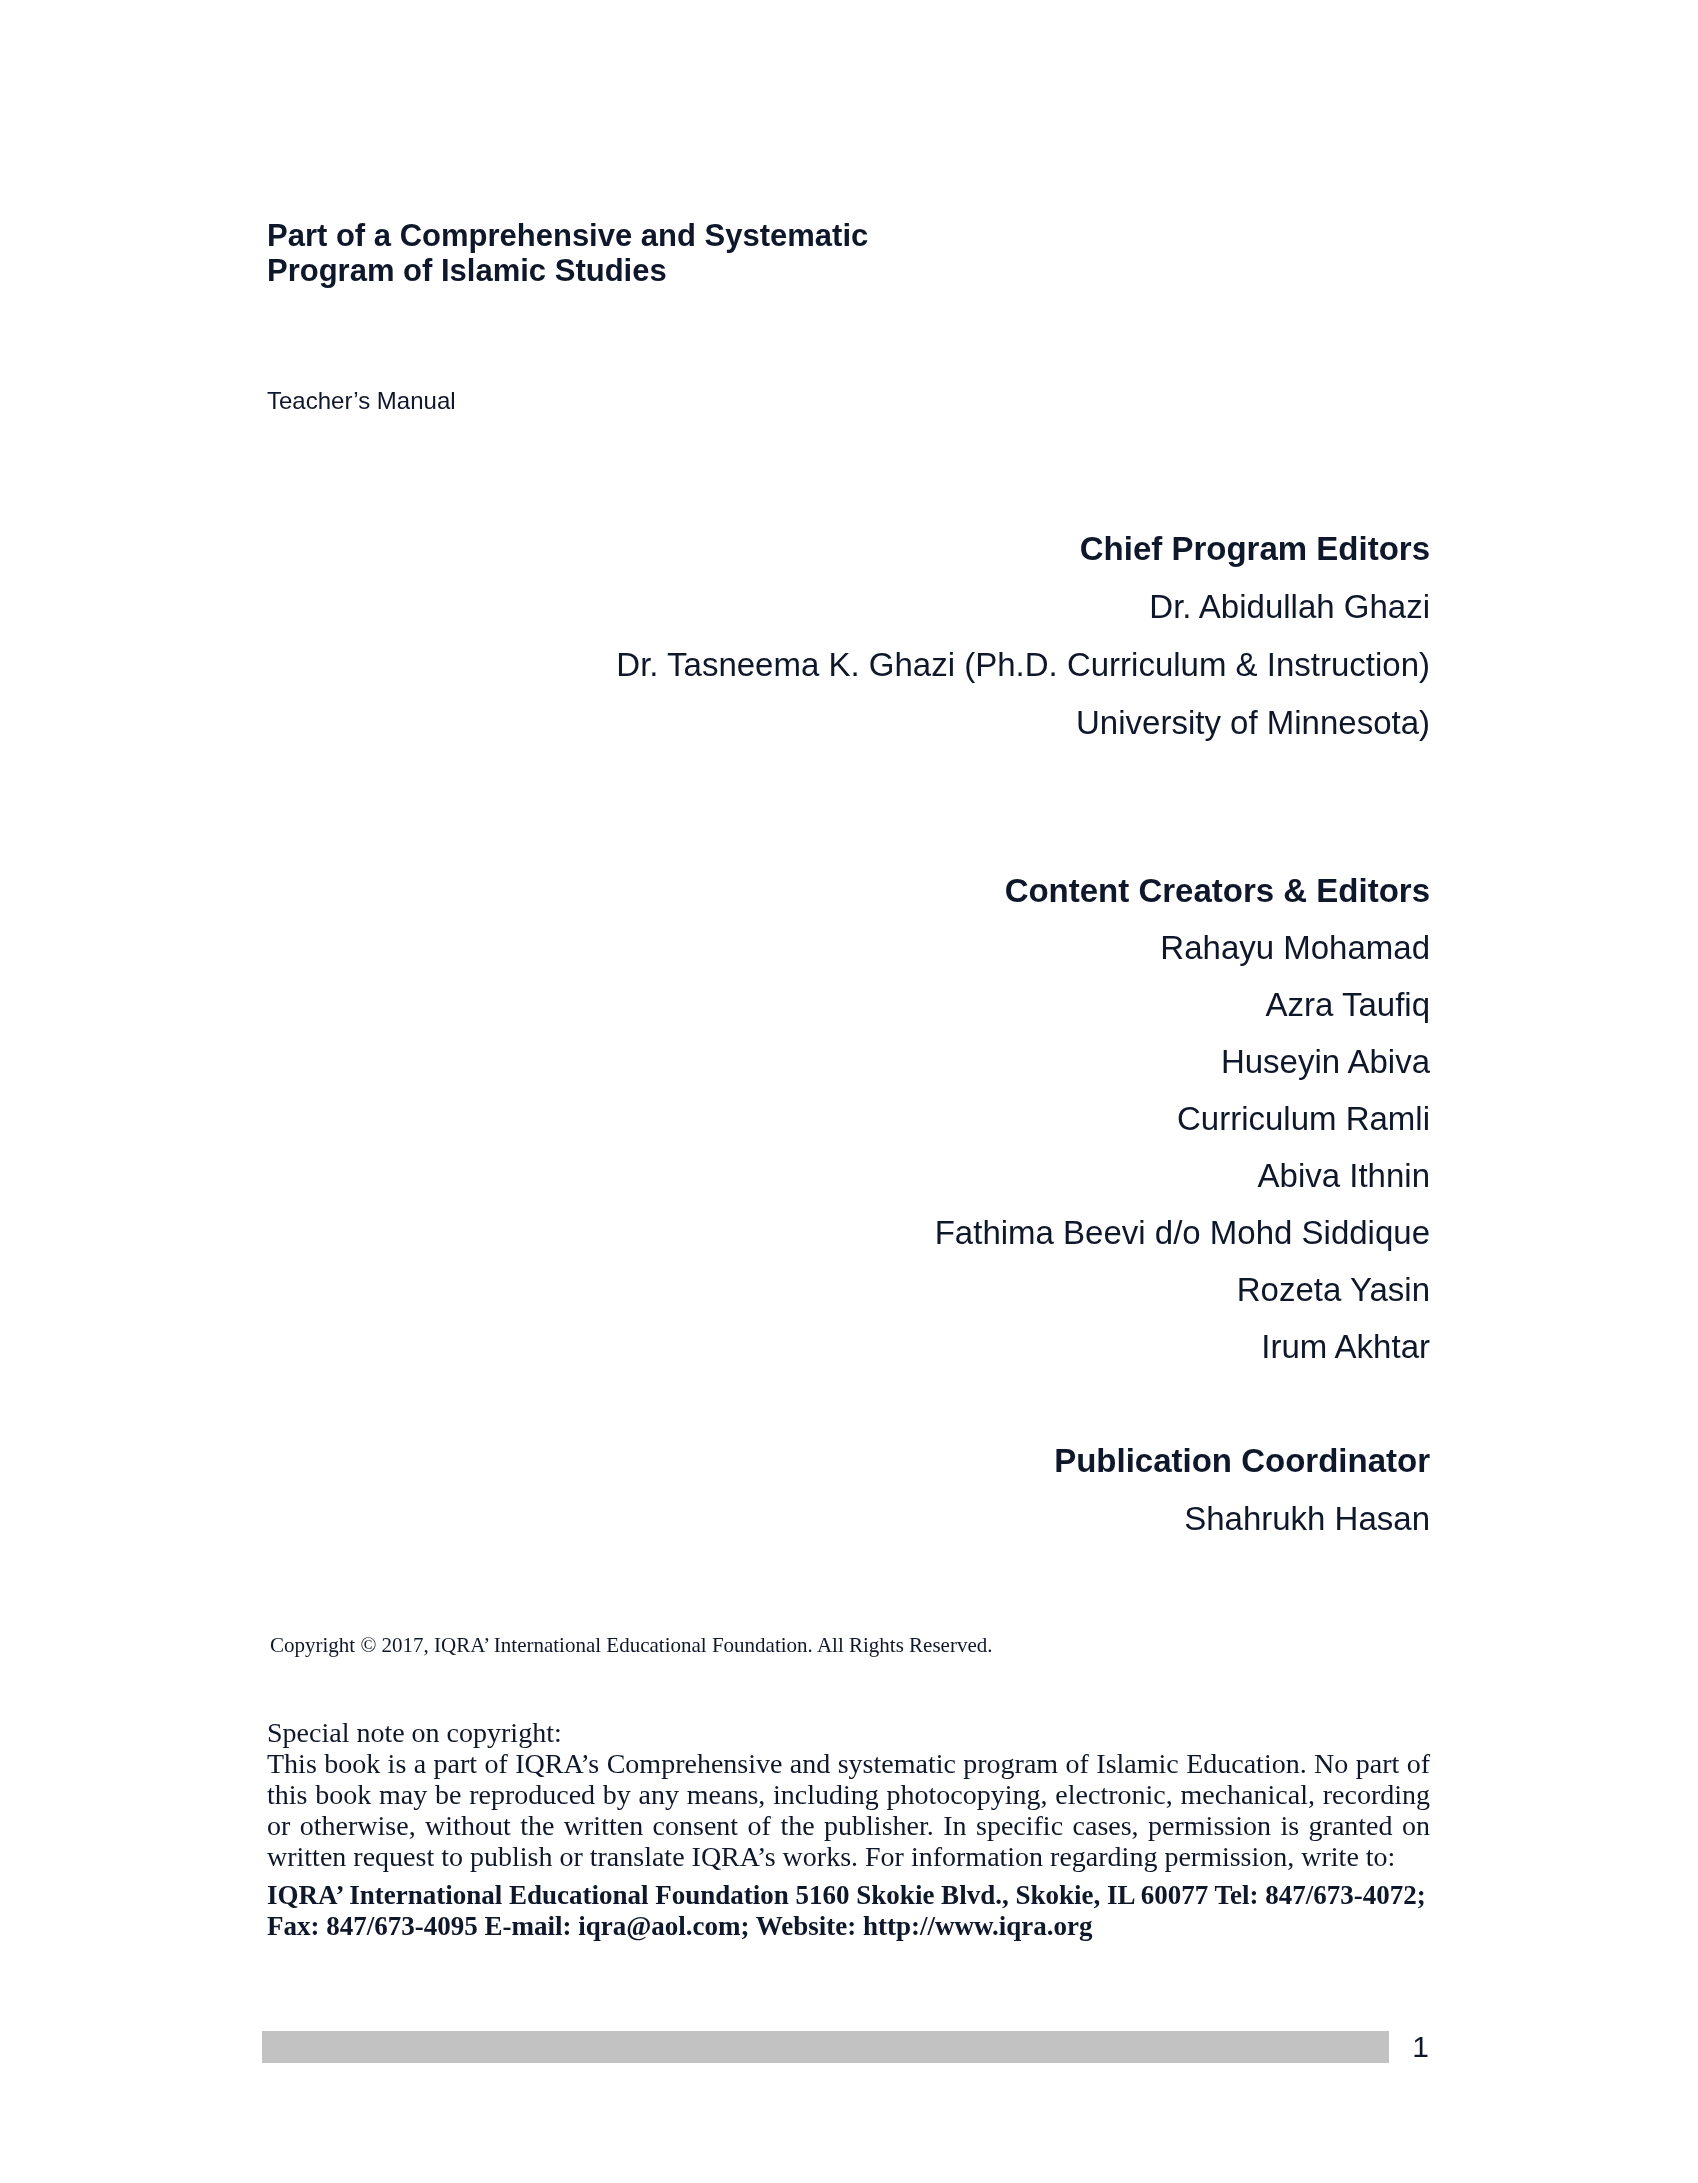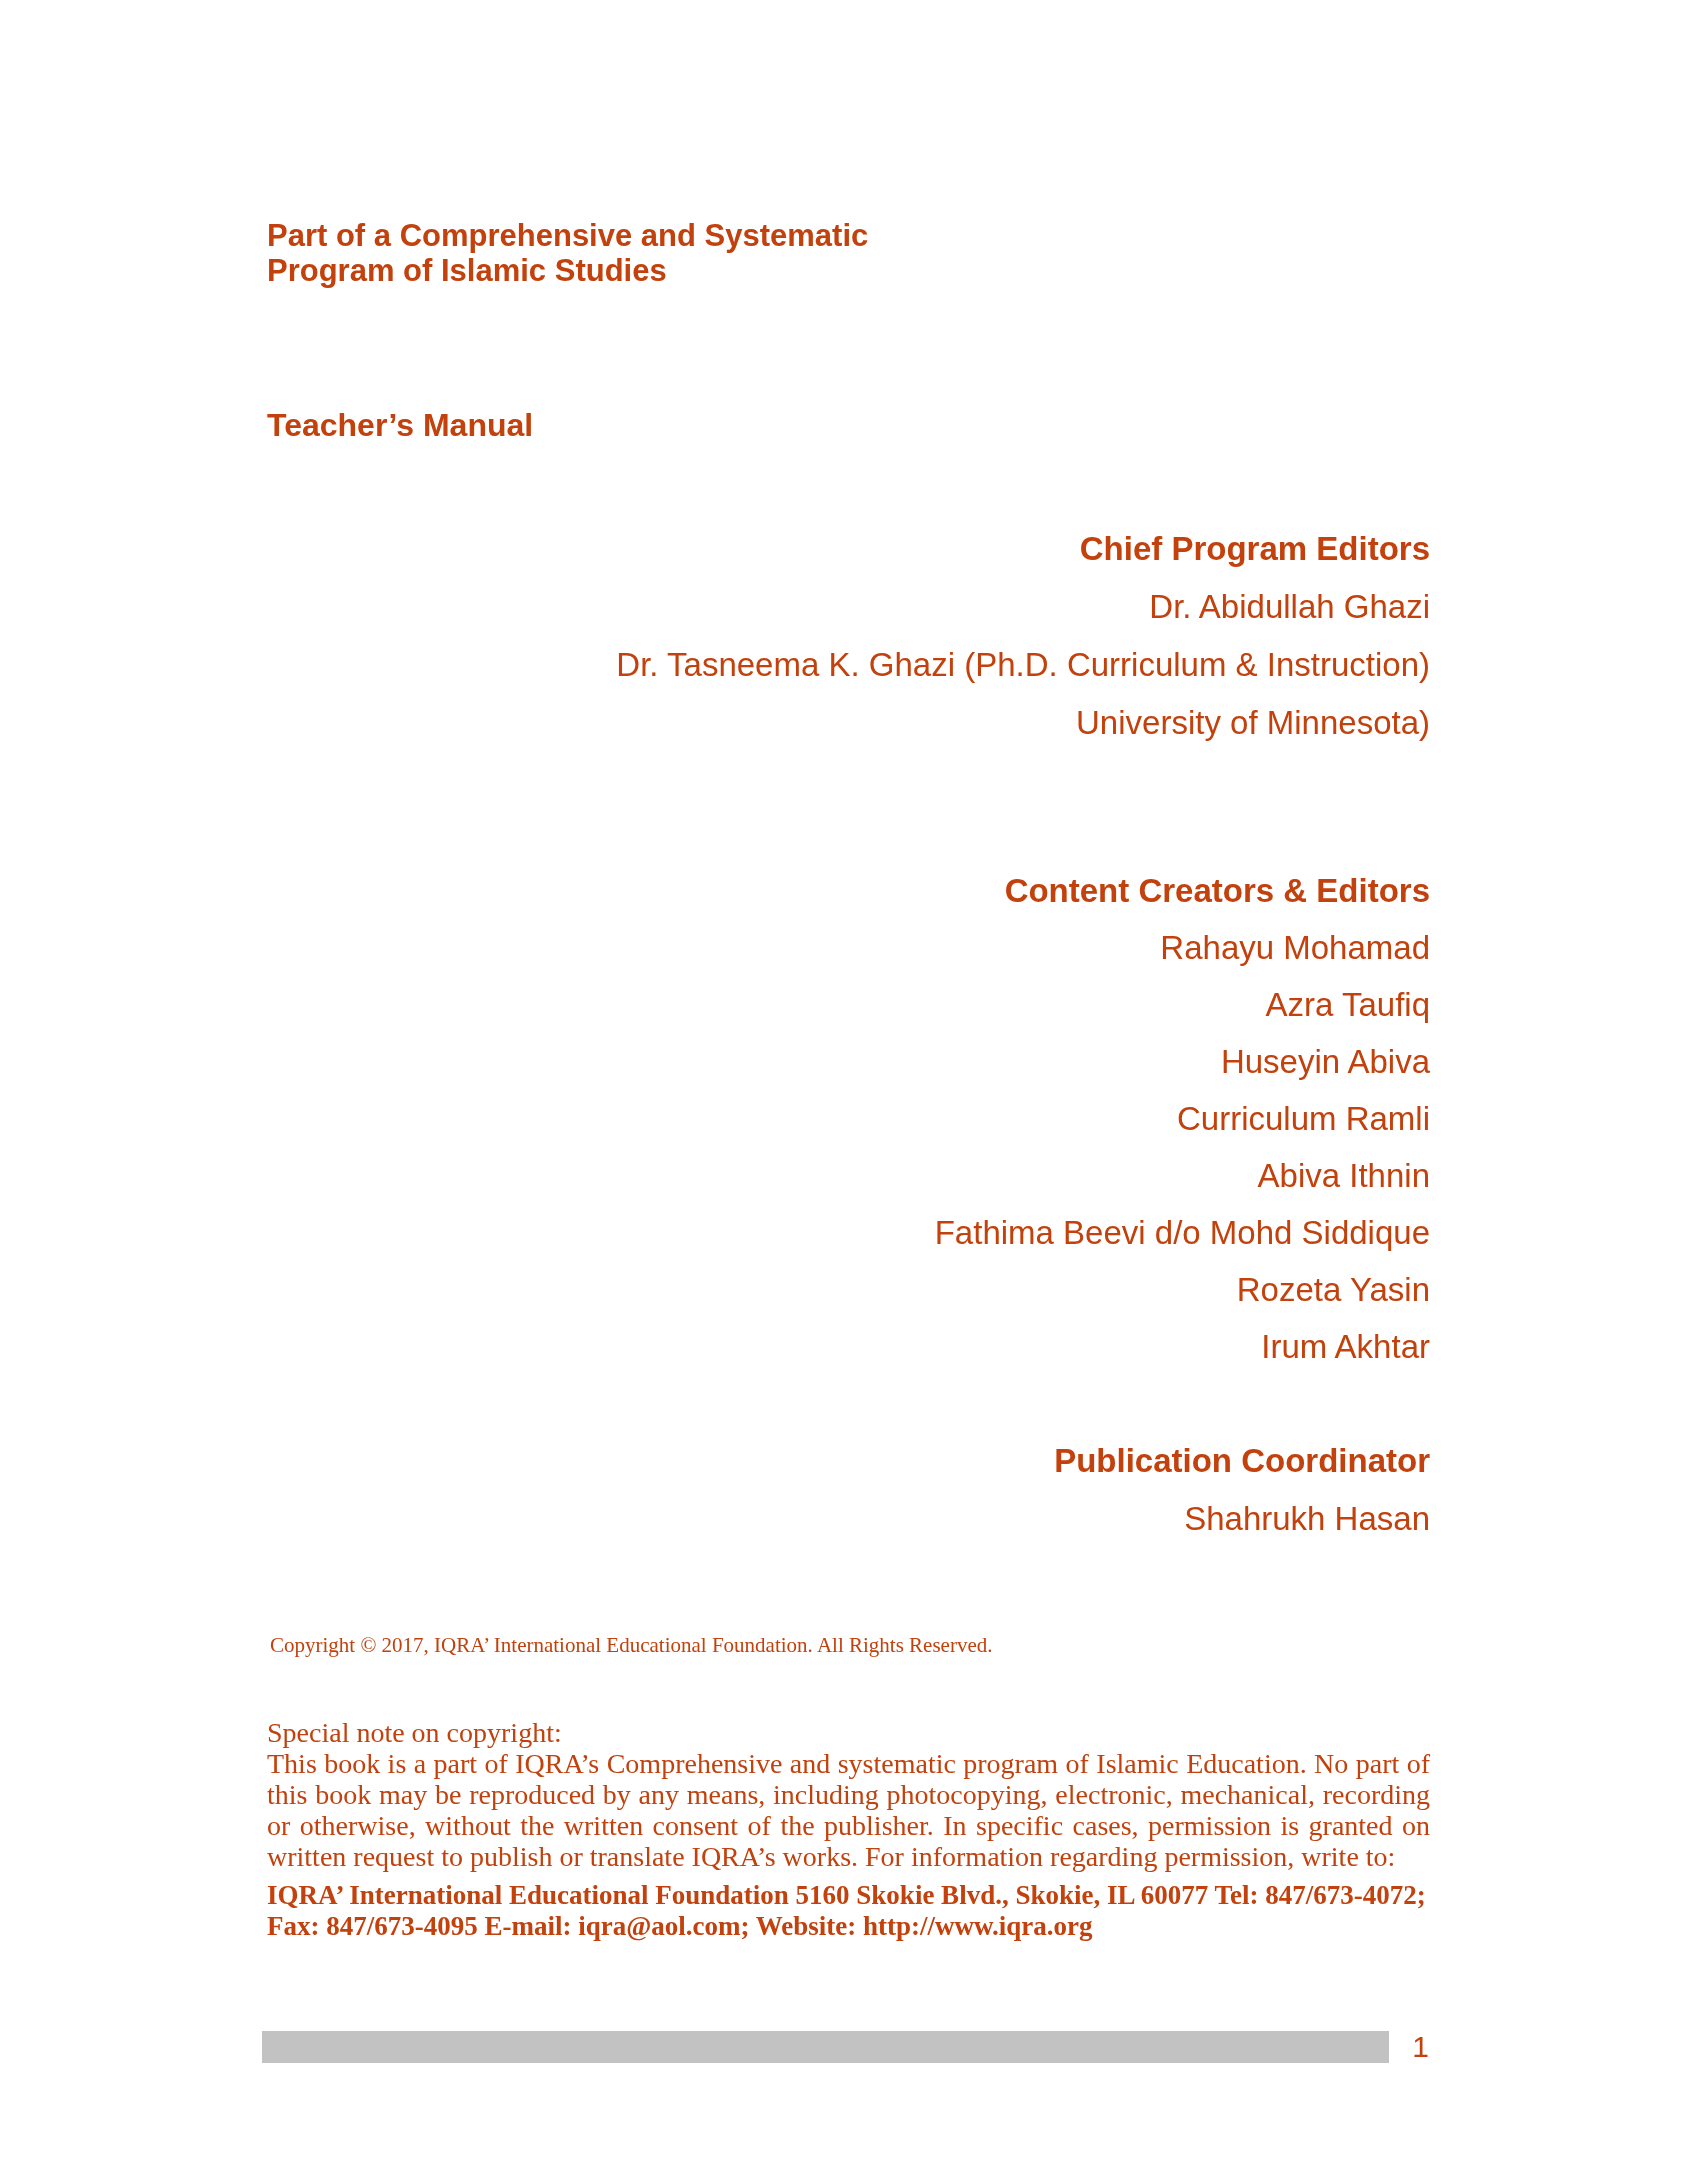--- a/index.html
+++ b/index.html
@@ -1,45 +1,44 @@
 <!DOCTYPE html>
 <html><head>
 <meta charset="utf-8">
 <style>
   html, body { margin: 0; padding: 0; background: #ffffff; }
   .page {
     position: relative;
     width: 1698px;
     height: 2183px;
     background: #ffffff;
-    color: #c2410c;
+    color: #0f172a;
     font-family: "Liberation Sans", sans-serif;
     overflow: hidden;
   }
 
   
   .program-block {
     position: absolute;
     left: 267px;
     top: 218px;
     font-size: 31px;
     line-height: 35px;
     font-weight: bold;
     letter-spacing: 0px;
   }
   .series-title { font-style: italic; }
 
   .manual-title {
     position: absolute;
     left: 267px;
     top: 383px;
-    font-size: 32px;
+    font-size: 24px;
     line-height: 35px;
-    font-weight: bold;
-    margin-top: 25px;
+    font-weight: normal;
   }
 
   
   .credits-section {
     position: absolute;
     left: 267px;
     width: 1163px;
     text-align: right;
     font-size: 33px;
   }

